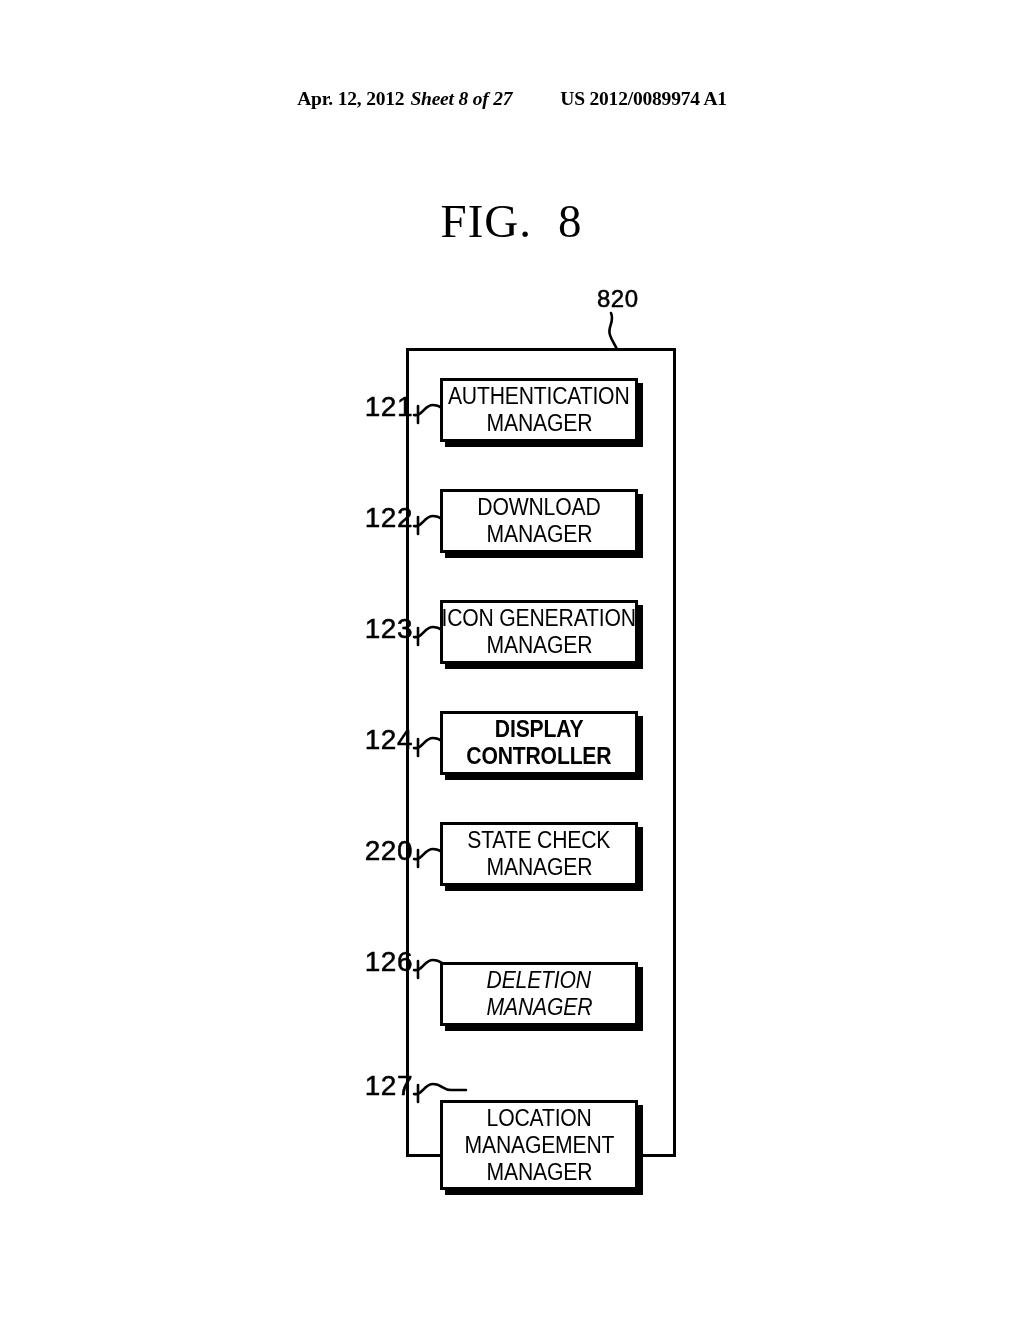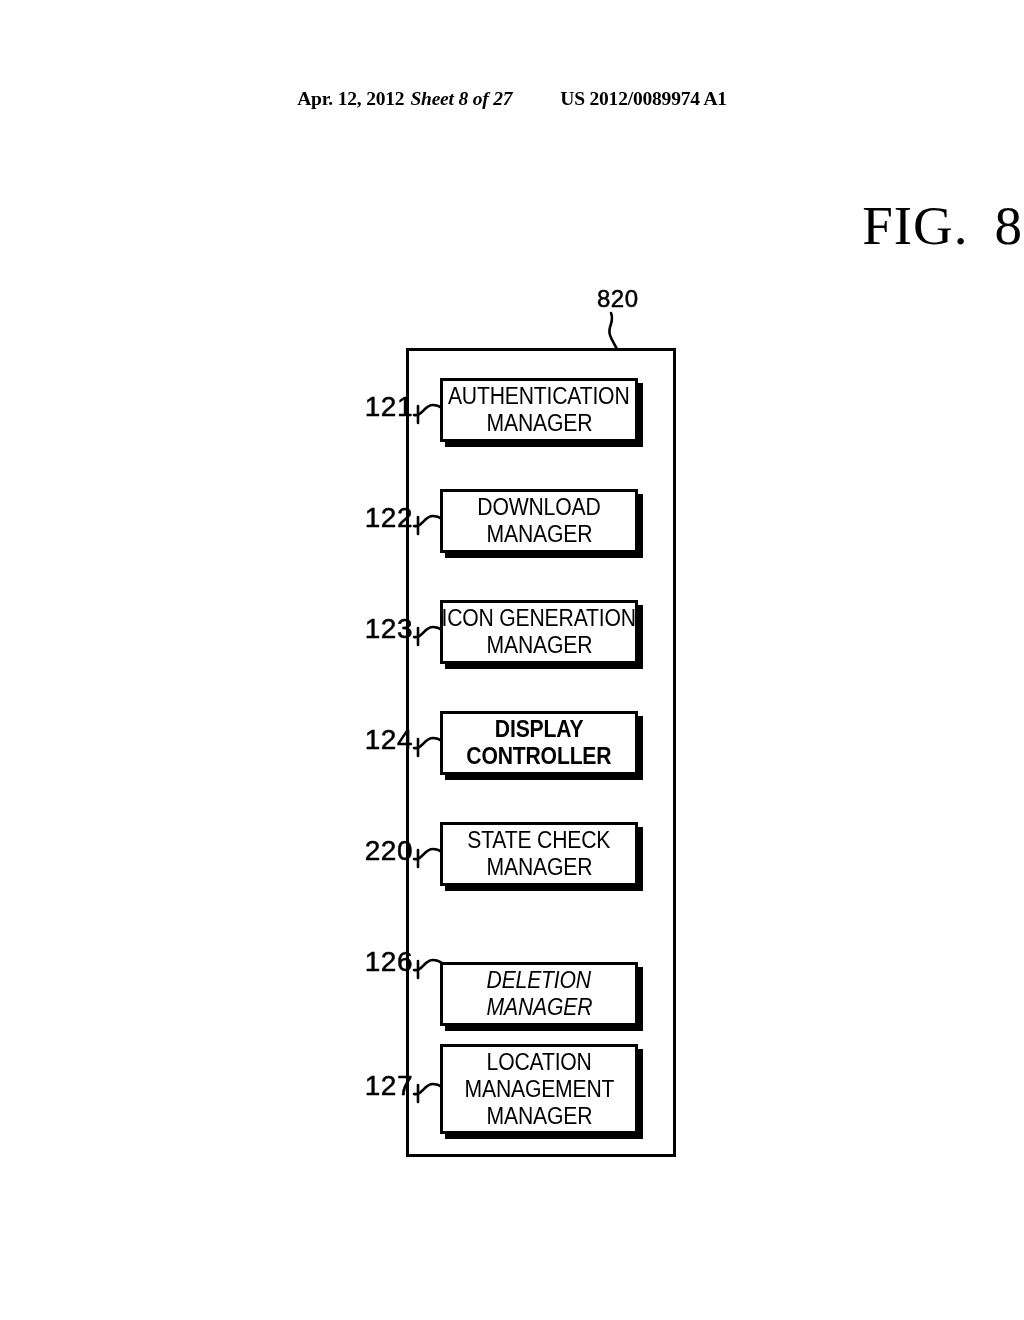--- a/index.html
+++ b/index.html
@@ -38,23 +38,23 @@
   .pub-header .h-date  { margin-right: 6px; text-align: center; }
   .pub-header .h-sheet { margin-right: 48px; font-style: italic; }
   .pub-header .h-num   { }
 
   
   .fig-title {
     position: absolute;
     top: 198px;
     left: 0;
     width: 1024px;
-    text-align: right;
+    text-align: center;
     font-family: "Liberation Serif", "DejaVu Serif", serif;
-    font-size: 55px;
+    font-size: 47px;
     letter-spacing: 2px;
     line-height: 1;
   }
   .fig-title .fig-word { letter-spacing: 1px; }
   .fig-title .fig-num  { margin-left: 26px; }
 
   
   .ref-820 {
     position: absolute;
     left: 597px;
@@ -222,20 +222,20 @@
         <div class="m-line">DELETION</div>
         <div class="m-line">MANAGER</div>
       </div>
       <div class="ref-num" style="left: 355px; top: 1070px;">127</div>
       <div class="leader" style="left: 414px; top: 1076px;">
         <svg width="52" height="26" viewBox="0 0 52 26" fill="none">
           <path d="M0 18 C 8 20, 10 8, 19 8 C 28 8, 30 15, 38 14 L 52 14" stroke="#000000" stroke-width="2.6" fill="none" stroke-linecap="round"></path>
           <path d="M4 9 L 4 26" stroke="#000000" stroke-width="2.6" stroke-linecap="round"></path>
         </svg>
       </div>
-      <div class="module" style="left: 440px; top: 1044px; height: 90px;">
+      <div class="module" style="left: 440px; top: 1100px; height: 90px;">
         <div class="m-line">LOCATION</div>
         <div class="m-line">MANAGEMENT</div>
         <div class="m-line">MANAGER</div>
       </div>
     </div>
 
 </div>
 
 </body></html>

